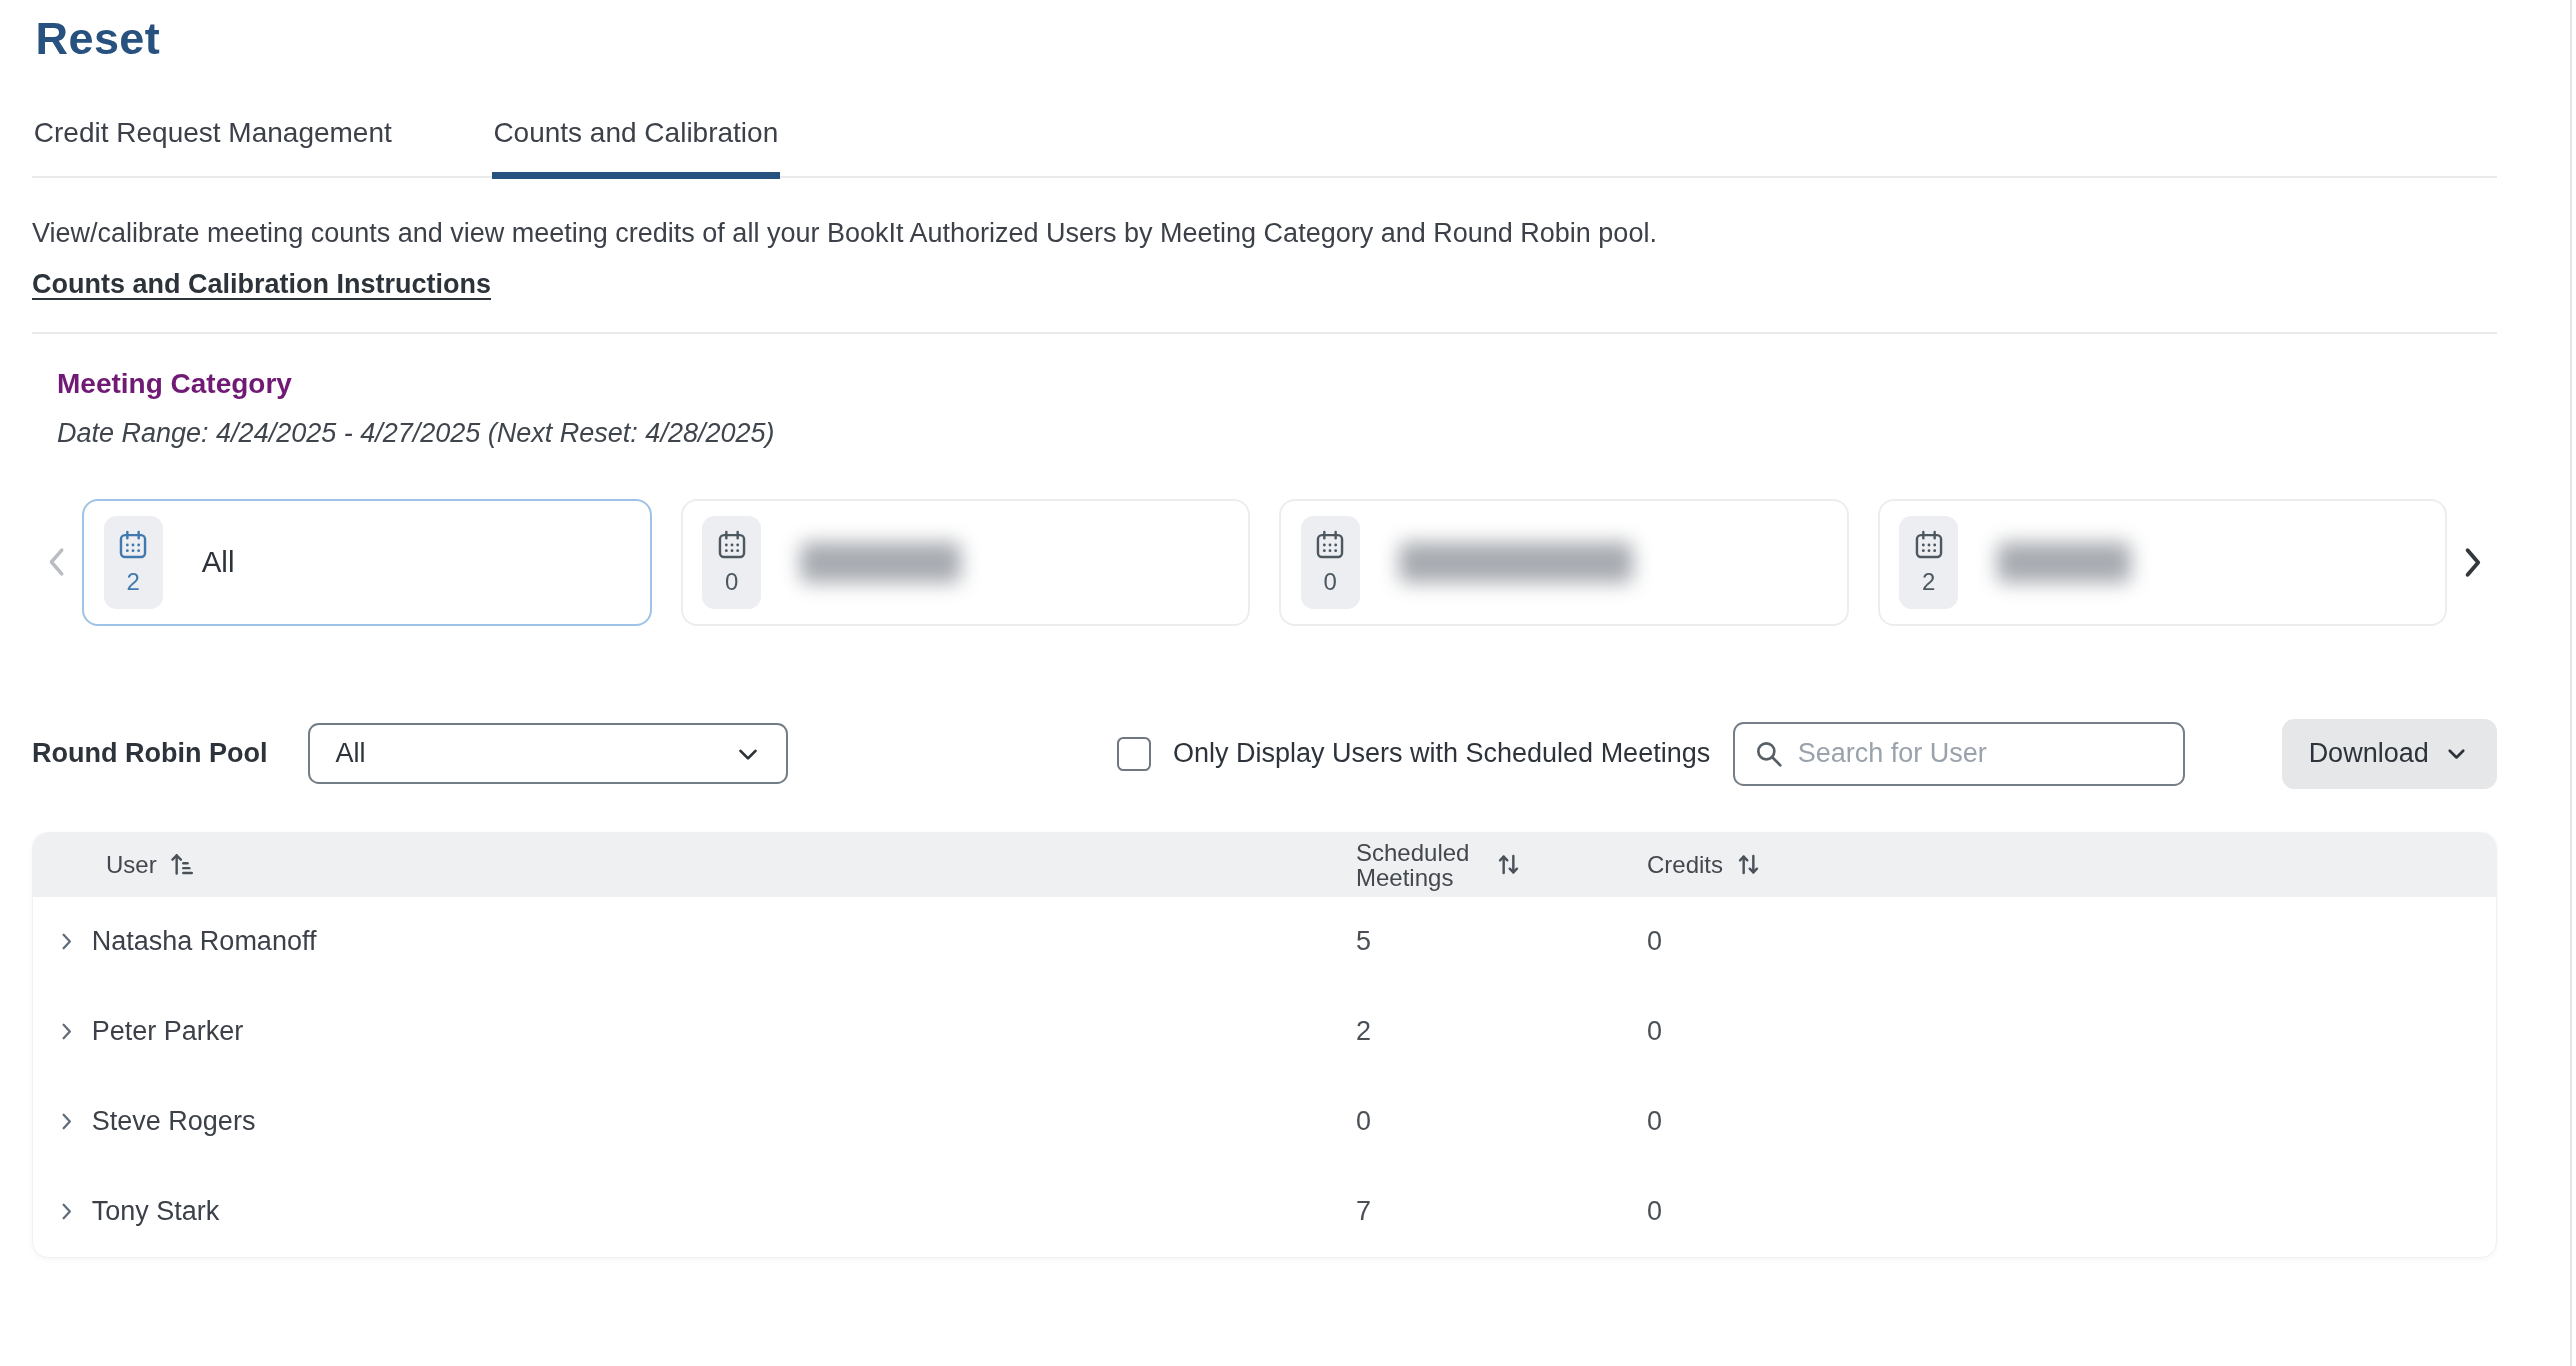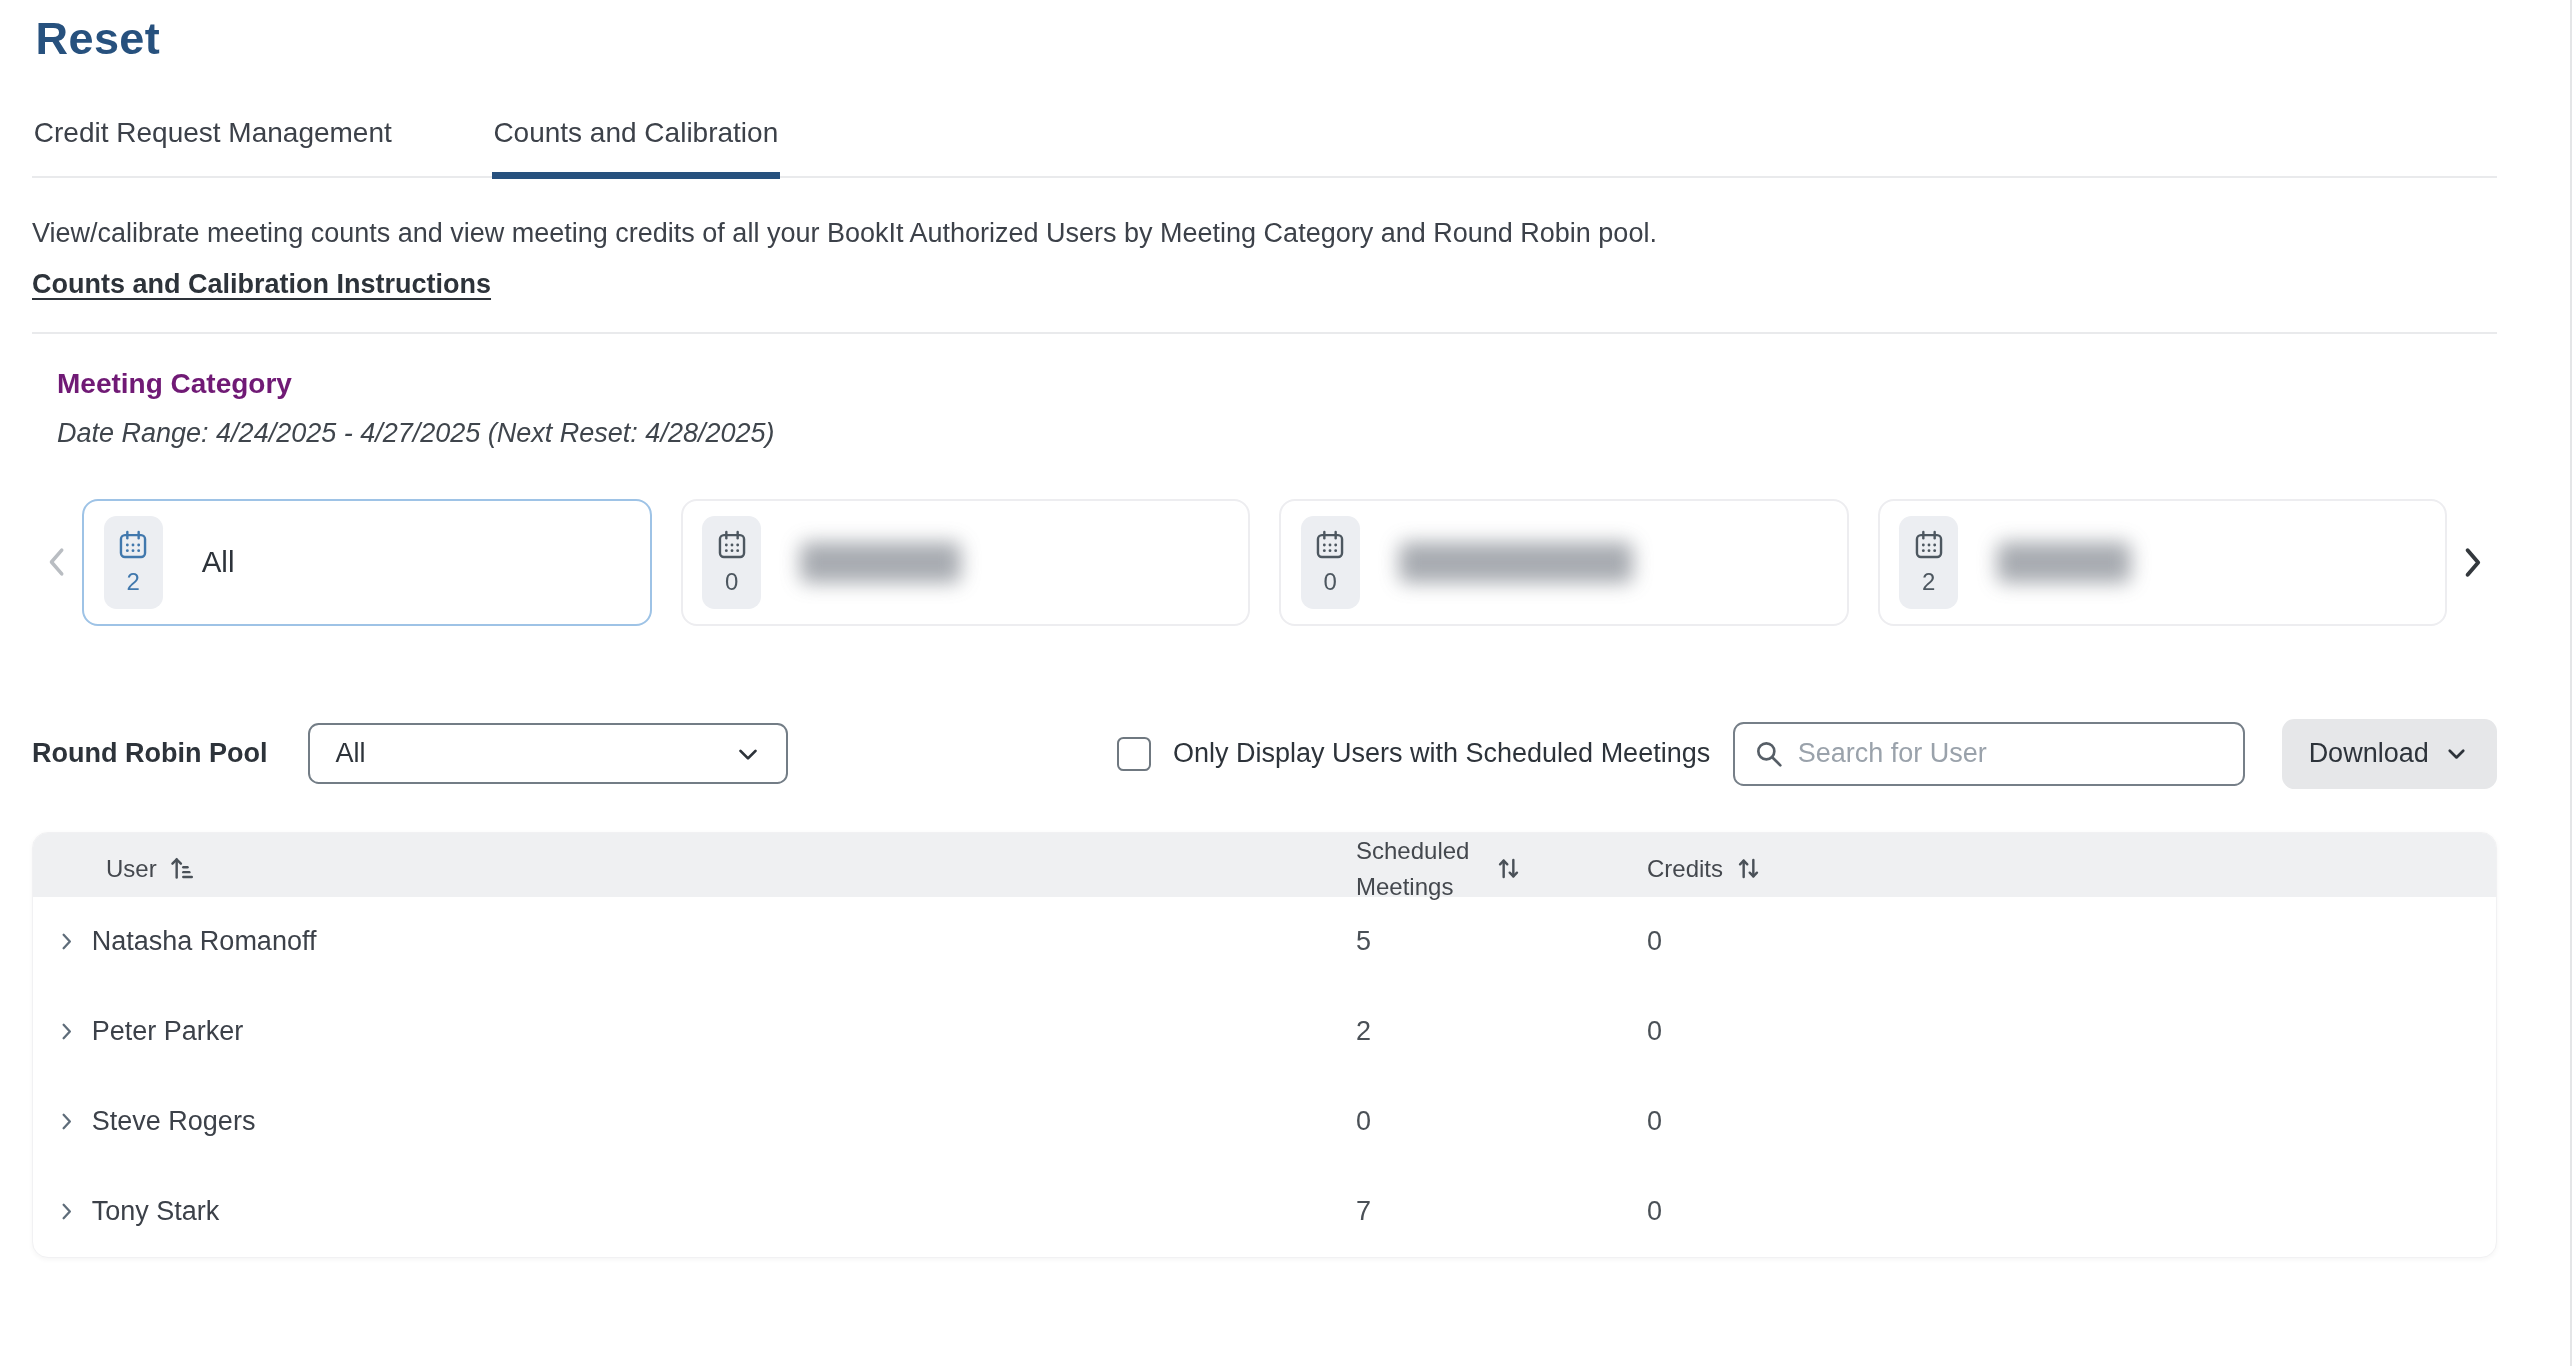--- a/index.html
+++ b/index.html
@@ -89,21 +89,21 @@
     display: flex; align-items: center;
     padding: 0 23px 0 25px; cursor: pointer; background: #fff;
   }
   .rr-select-value { font-size: 27px; color: #2d333a; flex: 1; }
   .checkbox {
     margin-left: 329px; width: 34px; height: 34px; flex: 0 0 auto;
     border: 2.2px solid #6f7880; border-radius: 6.3px; background: #fff; cursor: pointer;
   }
   .checkbox-label { margin-left: 21.5px; font-size: 27px; color: #2d333a; white-space: nowrap; }
   .search-box {
-    margin-left: 23px; width: 512px; height: 64px; flex: 0 0 auto;
+    margin-left: 23px; width: 452px; height: 64px; flex: 0 0 auto;
     border: 2.2px solid #767f88; border-radius: 10.7px;
     display: flex; align-items: center; gap: 12.5px; padding: 0 16px 0 18px; background: #fff;
   }
   .search-box svg { color: #565e66; flex: 0 0 auto; }
   .search-input {
     border: none; outline: none; flex: 1; min-width: 0;
     font-size: 27px; color: #3c4149; font-family: inherit; background: transparent;
   }
   .search-input::placeholder { color: #9aa2ab; }
   .download-btn {
@@ -117,21 +117,21 @@
   .table-card {
     margin-top: 43px;
     border: 1.8px solid #f1f1f3; border-radius: 16px;
     box-shadow: 0 1.8px 5.4px rgba(0,0,0,0.04);
     overflow: hidden; background: #fff;
   }
   .t-row { display: grid; grid-template-columns: 1323px 291px 1fr; align-items: center; }
   .t-head { background: #eff0f2; height: 64px; }
   .th { display: flex; align-items: center; gap: 10.7px; font-size: 24px; color: #44484e; cursor: pointer; }
   .th-user { padding-left: 73px; }
-  .th-label-wrap { max-width: 127px; line-height: 36px; }
+  .th-label-wrap { max-width: 127px; line-height: 25px; }
   .th svg { color: #4a5158; flex: 0 0 auto; }
   .t-body-row { height: 90px; cursor: pointer; }
   .cell-user { display: flex; align-items: center; gap: 14.3px; padding-left: 21.5px; }
   .row-chevron { display: flex; color: #5f6d7a; cursor: pointer; }
   .user-name { font-size: 27px; color: #3c4149; }
   .num-cell { font-size: 27px; color: #4a5056; }
 
   
   .edge-line { position: absolute; top: 0; bottom: 0; right: 3.6px; width: 2.7px; background: #e4e5e7; }
 </style>

